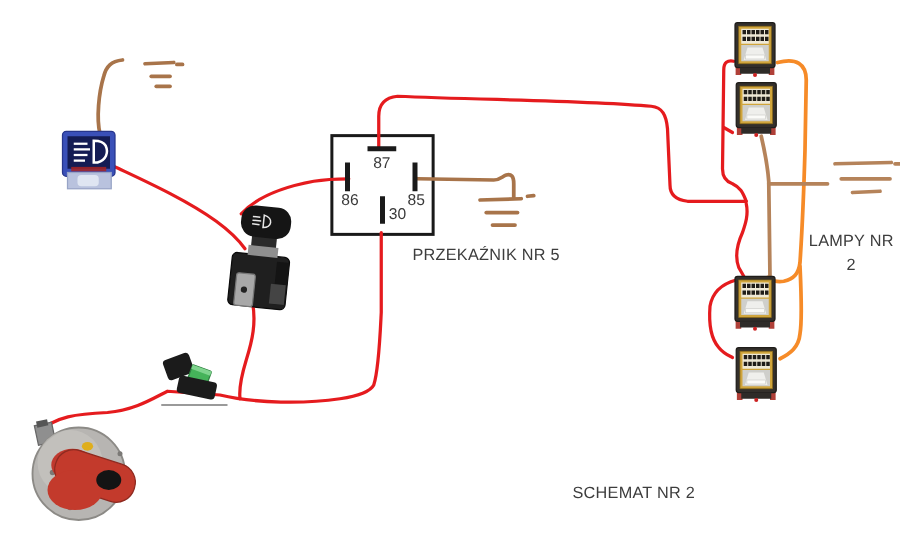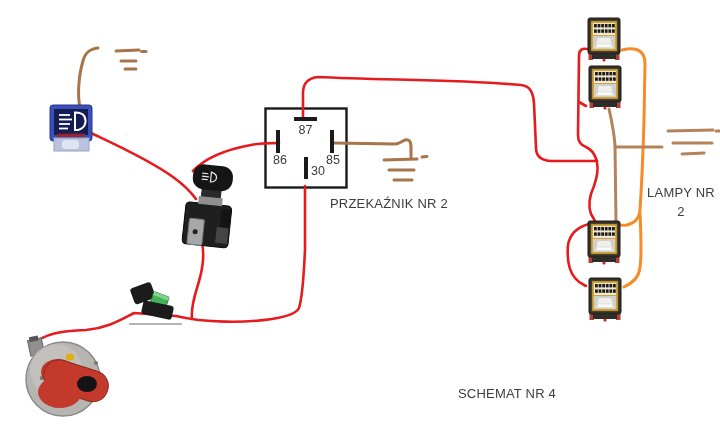--- a/index.html
+++ b/index.html
@@ -185,17 +185,17 @@
       </g>
   <g>
         <use href="#lampSym" x="585" y="220"></use>
       </g>
   <g>
         <use href="#lampSym" x="586" y="277"></use>
       </g>
 
 </svg>
 
-<div class="lbl relay">PRZEKAŹNIK NR 2</div>
+<div class="lbl relay">PRZEKAŹNIK NR 5</div>
 <div class="lbl lamps">LAMPY NR 2</div>
-<div class="lbl caption">SCHEMAT NR 4</div>
+<div class="lbl caption">SCHEMAT NR 2</div>
 
 </div>
 
 </body></html>

